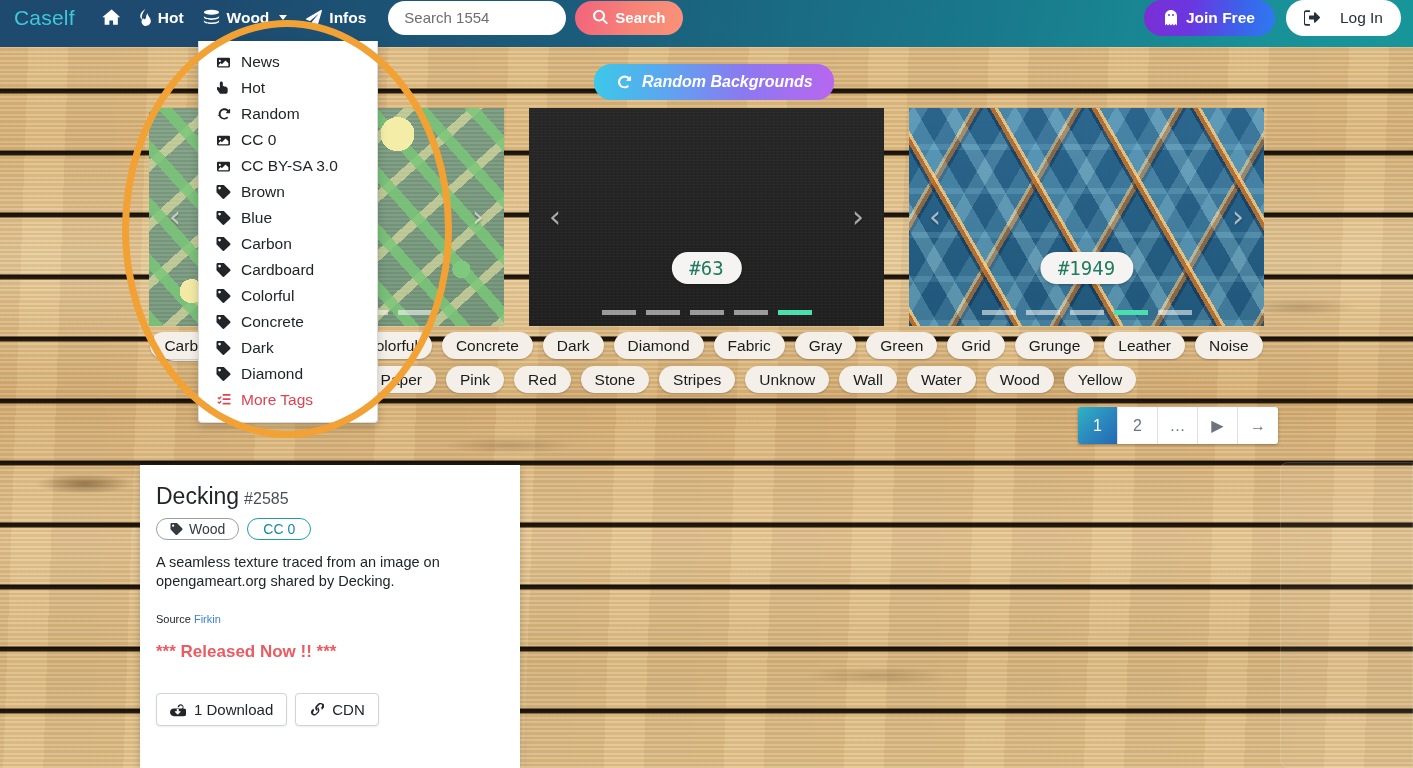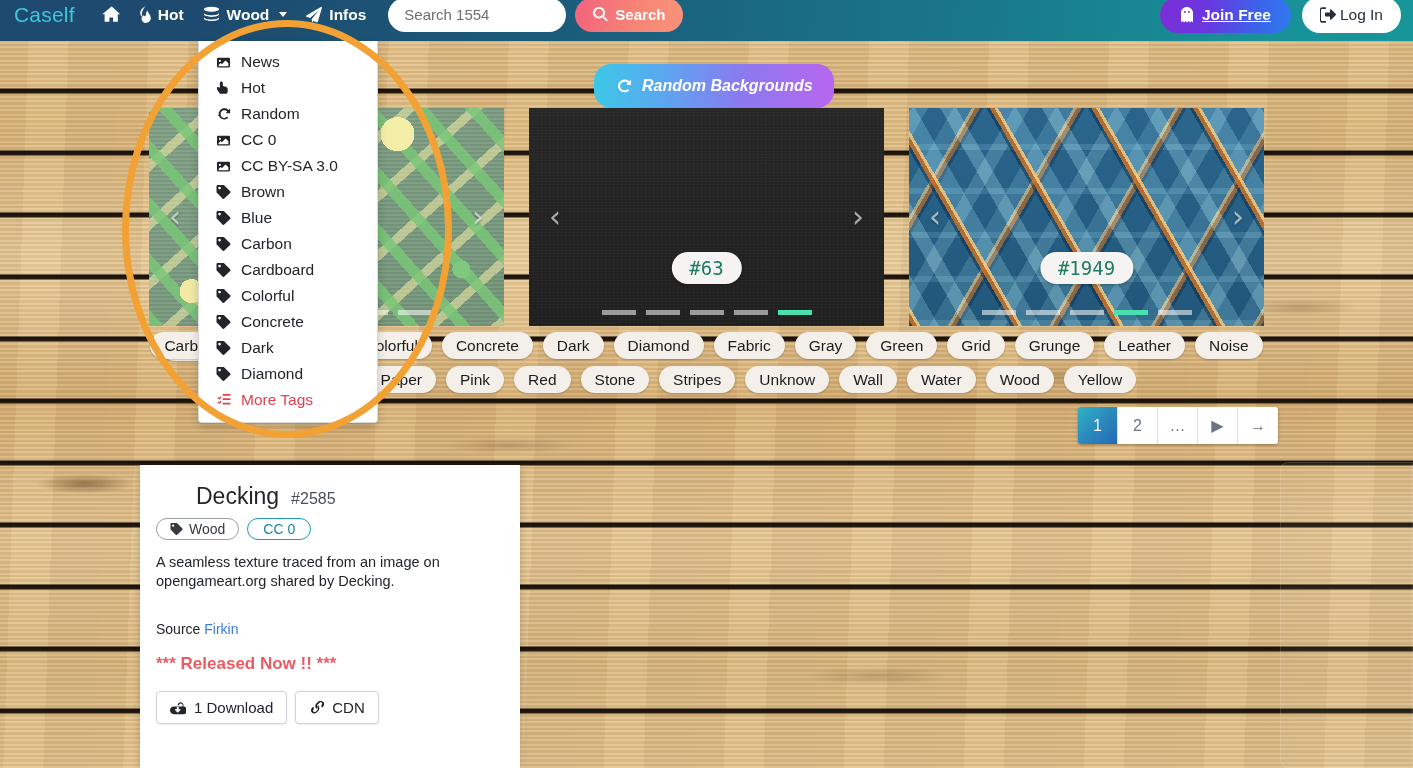--- a/index.html
+++ b/index.html
@@ -47,21 +47,21 @@
       radial-gradient(ellipse 100px 13px at 62% 88%, rgba(85,52,18,0.22), transparent 72%),
       radial-gradient(ellipse 80px 11px at 92% 40%, rgba(85,52,18,0.22), transparent 72%),
       radial-gradient(ellipse 60px 9px at 26% 30%, rgba(80,50,20,0.18), transparent 72%);
     pointer-events: none;
   }
 
   
   #navbar {
     position: relative;
     z-index: 40;
-    height: 41px;
+    height: 47px;
     display: flex;
     align-items: center;
     padding: 0 12px 12px 14px;
     gap: 0;
     background: linear-gradient(100deg, #1d4a6e 0%, #1d4a6e 14%, #1b5d7c 42%,
                                  #19798c 70%, #189097 88%, #17969a 100%);
     color: #ffffff;
   }
   #brand {
     color: #3ec8d8;
@@ -105,24 +105,24 @@
     font-family: "Liberation Sans", sans-serif;
     cursor: pointer;
   }
   #nav-right { margin-left: auto; display: flex; align-items: center; gap: 11px; }
   #join-btn {
     display: flex; align-items: center; gap: 8px;
     height: 36px; padding: 0 20px;
     border: none; border-radius: 19px;
     background: linear-gradient(95deg, #7b2fd4 0%, #6b36e0 35%, #3a64ea 75%, #2f7aef 100%);
     color: #fff; font-size: 15.5px; font-weight: 700;
-    font-family: "Liberation Sans", sans-serif; cursor: pointer; text-decoration: underline;
+    font-family: "Liberation Sans", sans-serif; cursor: pointer;
   }
   #login-btn {
-    display: flex; align-items: center; gap: 4px;
+    display: flex; align-items: center; gap: 20px;
     height: 36px; padding: 0 18px;
     border: none; border-radius: 19px;
     background: #ffffff; color: #25303a;
     font-size: 15.5px; font-weight: 400;
     font-family: "Liberation Sans", sans-serif; cursor: pointer;
   }
 
   
   #dropdown {
     position: absolute;
@@ -154,21 +154,21 @@
     border: 7px solid #f2a134;
     border-radius: 50%;
     z-index: 70;
     pointer-events: none;
   }
 
   
   #random-bg-btn {
     position: absolute; left: 594px; top: 64px;
     display: flex; align-items: center; gap: 10px;
-    height: 44px; padding: 12px 21px;
+    height: 36px; padding: 12px 21px;
     border: none; border-radius: 17px;
     background: linear-gradient(92deg, #3cc8e8 0%, #5aa8ef 28%, #8b79f0 62%, #b866ef 100%);
     color: #ffffff; font-size: 16px; font-weight: 700; font-style: italic;
     font-family: "Liberation Sans", sans-serif; cursor: pointer;
     z-index: 20;
   }
 
   
   #carousels {
     position: absolute; left: 0; top: 108px;
@@ -322,21 +322,21 @@
   
   #detail-card {
     position: absolute; left: 140px; top: 465px;
     width: 380px; height: 303px;
     background: #ffffff;
     padding: 18px 16px 16px;
     z-index: 16;
     box-shadow: 0 2px 8px rgba(0,0,0,.22);
   }
   #card-title-row {
-    display: flex; align-items: baseline; gap: 12px; margin-left: 40px;
+    display: flex; align-items: baseline; gap: 5px;
   }
   #card-title { font-size: 23px; color: #212529; font-weight: 400; }
   #card-num { font-size: 16px; color: #495057; }
   #card-badges { display: flex; gap: 8px; margin-top: 8px; }
   .badge-tag {
     display: inline-flex; align-items: center; gap: 6px;
     border: 1px solid #9aa0a6; border-radius: 13px;
     padding: 2px 13px; font-size: 14px; color: #343a40;
     background: #fff; cursor: pointer;
   }
@@ -345,28 +345,28 @@
     border: 1px solid #1f9bb5; border-radius: 13px;
     padding: 2px 15px; font-size: 14px; color: #1587a8;
     background: #fff; cursor: pointer;
   }
   #card-desc {
     margin-top: 13px;
     font-size: 14.5px; line-height: 19px; color: #212529;
     max-width: 300px;
   }
   #card-source {
-    margin-top: 30px; font-size: 14px; color: #212529;
+    margin-top: 22px; font-size: 11px; color: #212529;
   }
   #card-source a { color: #3b7ddd; text-decoration: none; }
   #card-released {
     margin-top: 17px;
     font-size: 17px; color: #ea5b62; font-weight: 700;
   }
-  #card-actions { display: flex; gap: 8px; margin-top: 17px; }
+  #card-actions { display: flex; gap: 8px; margin-top: 31px; }
   .card-btn {
     display: inline-flex; align-items: center; gap: 8px;
     border: 1px solid #ced4da; border-radius: 4px;
     background: #ffffff; color: #212529;
     font-size: 15px; padding: 7px 13px;
     font-family: "Liberation Sans", sans-serif;
     cursor: pointer;
     box-shadow: 0 1px 2px rgba(0,0,0,.08);
   }
 

